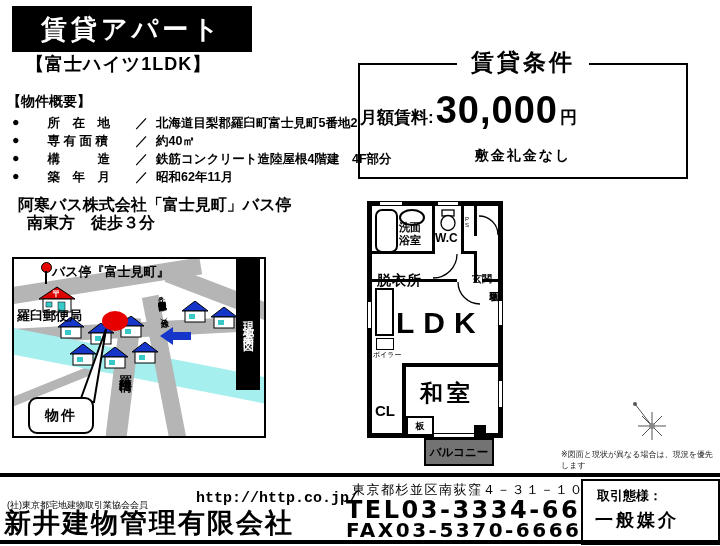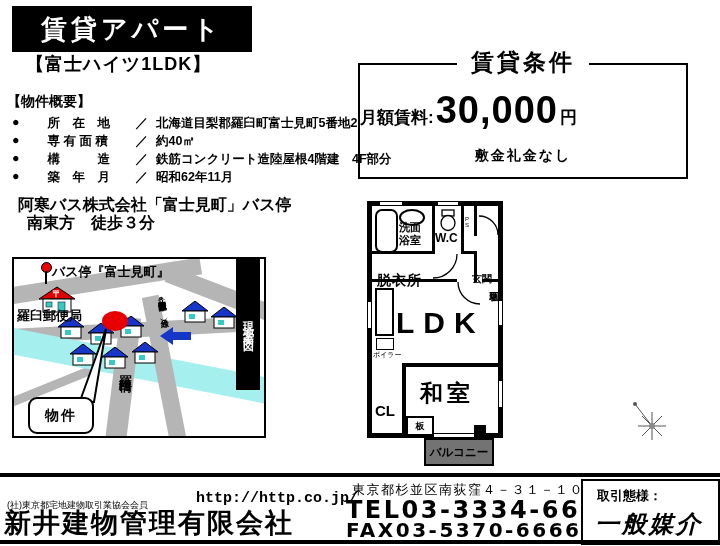--- a/index.html
+++ b/index.html
@@ -54,21 +54,21 @@
   .hr2{left:0;top:540px;width:720px;height:4px;background:#000;}
   .license{left:16px;top:483px;font-size:11px;font-weight:bold;}
   .assoc{left:7px;top:499px;font-size:9px;}
   .company{left:4px;top:505px;font-size:27px;font-weight:bold;letter-spacing:2px;}
   .url{left:196px;top:490px;font-size:15px;font-weight:bold;font-family:"Liberation Mono","DejaVu Sans Mono",monospace;}
   .address{left:352px;top:481px;font-size:13px;letter-spacing:1.5px;}
   .tel{left:346px;top:496px;font-size:24px;font-weight:bold;letter-spacing:2.5px;font-family:"DejaVu Sans",sans-serif;}
   .fax{left:346px;top:518px;font-size:20px;font-weight:bold;letter-spacing:2.5px;font-family:"DejaVu Sans",sans-serif;}
   .dealbox{left:581px;top:479px;width:135px;height:62px;border:2px solid #000;background:#fff;}
   .deal-label{left:14px;top:6px;font-size:13px;font-weight:bold;}
-  .deal-type{left:12px;top:27px;font-size:24px;font-weight:bold;letter-spacing:3px;font-style:italic;}
+  .deal-type{left:12px;top:27px;font-size:18px;font-weight:bold;letter-spacing:3px;}
 </style>
 </head>
 <body>
 
 <div id="page">
 
   <div class="abs banner">
     <span>賃貸アパート</span>
   </div>
   <div class="abs prop-name">【富士ハイツ1LDK】</div>
@@ -248,20 +248,21 @@
       <line x1="24" y1="14" x2="24" y2="42"></line>
       <line x1="10" y1="28" x2="38" y2="28"></line>
       <line x1="14" y1="18" x2="34" y2="38"></line>
       <line x1="34" y1="18" x2="14" y2="38"></line>
       <line x1="24" y1="28" x2="7" y2="6"></line>
     </g>
     <circle cx="7" cy="6" r="2" fill="#555"></circle>
     <circle cx="24" cy="28" r="3" fill="#888"></circle>
   </svg>
 
+  <div class="abs disclaimer">※図面と現状が異なる場合は、現況を優先します</div>
 
   <div class="abs hr1"></div>
   <div class="abs assoc">(社)東京都宅地建物取引業協会会員</div>
   <div class="abs company">新井建物管理有限会社</div>
   <div class="abs url">http://http.co.jp/</div>
   <div class="abs address">東京都杉並区南荻窪４－３１－１０</div>
   <div class="abs tel">TEL03-3334-6666</div>
   <div class="abs fax">FAX03-5370-6666</div>
   <div class="abs dealbox">
     <div class="abs deal-label">取引態様：</div>

